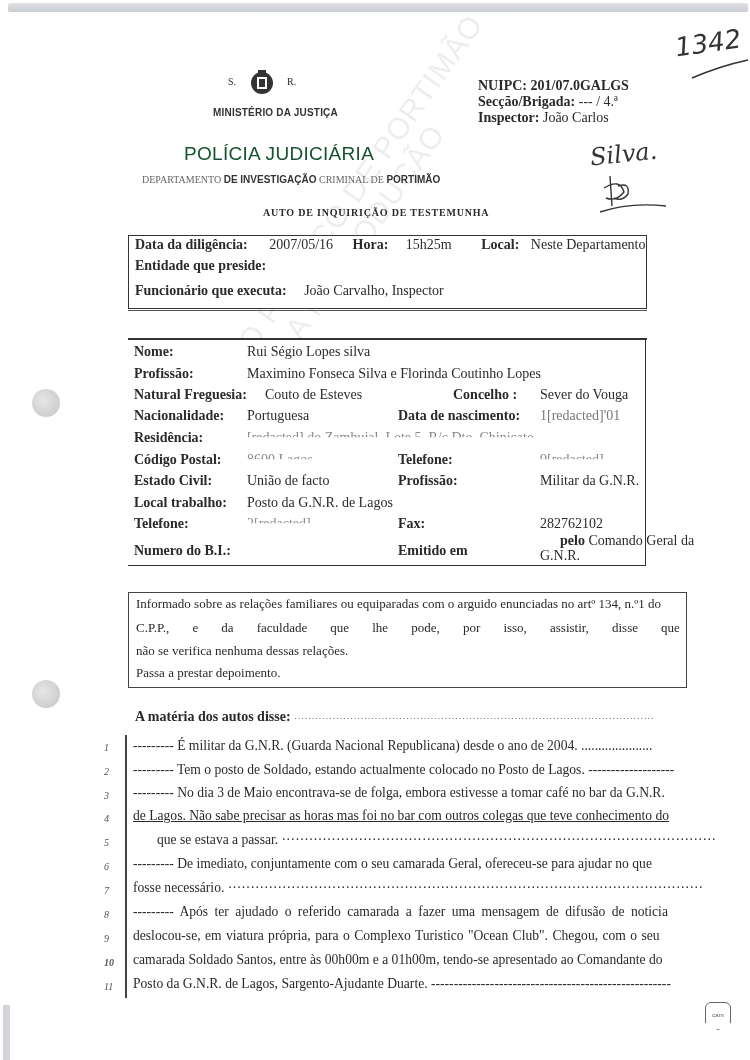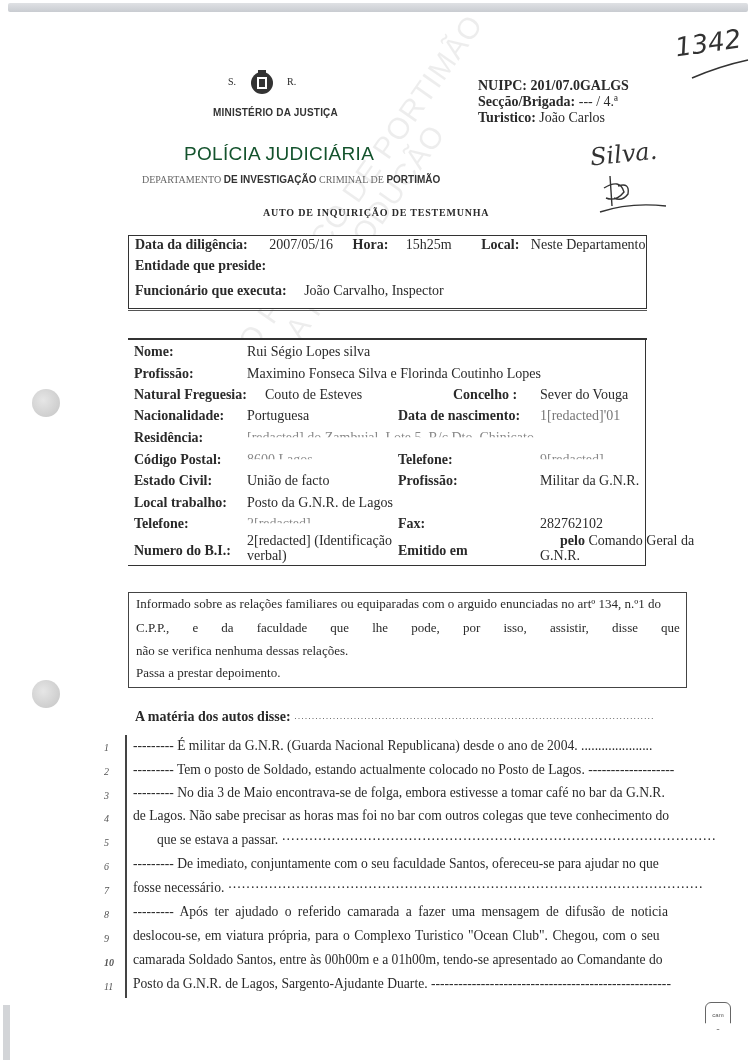--- a/index.html
+++ b/index.html
@@ -72,21 +72,21 @@
 <div class="abs dept">
   <span class="serifsm">DEPARTAMENTO</span>
   <b>DE INVESTIGAÇÃO</b>
   <span class="serifsm">CRIMINAL DE</span>
   <b>PORTIMÃO</b>
 </div>
 
 <div class="abs nuipc">
   <div class="l1">NUIPC: 201/07.0GALGS</div>
   <div><b>Secção/Brigada:</b> <span>--- / 4.ª</span></div>
-  <div><b>Turistico:</b> <span>João Carlos</span></div>
+  <div><b>Inspector:</b> <span>João Carlos</span></div>
 </div>
 <div class="abs sig1">Silva.</div>
 <svg class="abs sig2" width="80" height="50" viewBox="0 0 80 50">
   <path d="M20 8 L22 38 M14 20 Q30 10 34 24 Q26 34 16 30 M28 18 Q40 14 38 26 Q32 34 24 30" stroke="#333" stroke-width="1.4" fill="none"></path>
   <path d="M10 44 Q40 34 76 38" stroke="#333" stroke-width="1.4" fill="none"></path>
 </svg>
 
 <div class="abs title">AUTO DE INQUIRIÇÃO DE TESTEMUNHA</div>
 
 <div class="abs box box1">
@@ -139,24 +139,20 @@
 
   <div class="row lbl" style="left:6px;top:156px;">Local trabalho:</div>
   <div class="row" style="left:119px;top:156px;">Posto da G.N.R. de Lagos</div>
 
   <div class="row lbl" style="left:6px;top:177px;">Telefone:</div>
   <div class="row" style="left:119px;top:177px;color:#888;clip-path:inset(0 0 55% 0);">2[redacted]</div>
   <div class="row lbl" style="left:270px;top:177px;">Fax:</div>
   <div class="row" style="left:412px;top:177px;">282762102</div>
 
   <div class="row lbl" style="left:6px;top:204px;">Numero do B.I.:</div>
-  <div class="row" style="left:119px;top:194px;line-height:15px;">
-    <div>2[redacted] (Identificação</div>
-    <div>verbal)</div>
-  </div>
   <div class="row lbl" style="left:270px;top:204px;">Emitido em</div>
   <div class="row" style="left:412px;top:194px;line-height:15px;">
     <div style="margin-left:20px;"><b>pelo</b> <span>Comando Geral da</span></div>
     <div>G.N.R.</div>
   </div>
 </div>
 
 <div class="abs box3">
   <p style="top:3px;white-space:nowrap;">Informado sobre as relações familiares ou equiparadas com o arguido enunciadas no artº 134, n.º1 do</p>
   <p style="top:27px;width:544px;display:flex;justify-content:space-between;">
@@ -183,25 +179,25 @@
 </div>
 <div class="abs vline"></div>
 
 <div class="ln" style="top:742px;">1</div>
 <div class="tx" style="top:738px;">--------- É militar da G.N.R. (Guarda Nacional Republicana) desde o ano de 2004. .....................</div>
 <div class="ln" style="top:766px;">2</div>
 <div class="tx" style="top:762px;">--------- Tem o posto de Soldado, estando actualmente colocado no Posto de Lagos. -------------------</div>
 <div class="ln" style="top:790px;">3</div>
 <div class="tx" style="top:785px;">--------- No dia 3 de Maio encontrava-se de folga, embora estivesse a tomar café no bar da G.N.R.</div>
 <div class="ln" style="top:813px;">4</div>
-<div class="tx" style="top:808px;">de Lagos. Não sabe precisar as horas mas foi no bar com outros colegas que teve conhecimento do</div>
+<div class="tx" style="top:808px;text-decoration:underline;">de Lagos. Não sabe precisar as horas mas foi no bar com outros colegas que teve conhecimento do</div>
 <div class="ln" style="top:837px;">5</div>
 <div class="tx" style="top:832px;margin-left:24px;">que se estava a passar. ································································································</div>
 <div class="ln" style="top:861px;">6</div>
-<div class="tx" style="top:856px;">--------- De imediato, conjuntamente com o seu faculdade Santos, ofereceu-se para ajudar no que</div>
+<div class="tx" style="top:856px;">--------- De imediato, conjuntamente com o seu camarada Geral, ofereceu-se para ajudar no que</div>
 <div class="ln" style="top:885px;">7</div>
 <div class="tx" style="top:880px;">fosse necessário. ·········································································································</div>
 <div class="ln" style="top:909px;">8</div>
 <div class="tx" style="top:904px;word-spacing:3px;">--------- Após ter ajudado o referido camarada a fazer uma mensagem de difusão de noticia</div>
 <div class="ln" style="top:933px;">9</div>
 <div class="tx" style="top:928px;word-spacing:1px;">deslocou-se, em viatura própria, para o Complexo Turistico "Ocean Club". Chegou, com o seu</div>
 <div class="ln" style="top:957px;font-weight:bold;">10</div>
 <div class="tx" style="top:952px;">camarada Soldado Santos, entre às 00h00m e a 01h00m, tendo-se  apresentado ao Comandante do</div>
 <div class="ln" style="top:981px;">11</div>
 <div class="tx" style="top:976px;">Posto da G.N.R. de Lagos, Sargento-Ajudante Duarte. -----------------------------------------------------</div>

